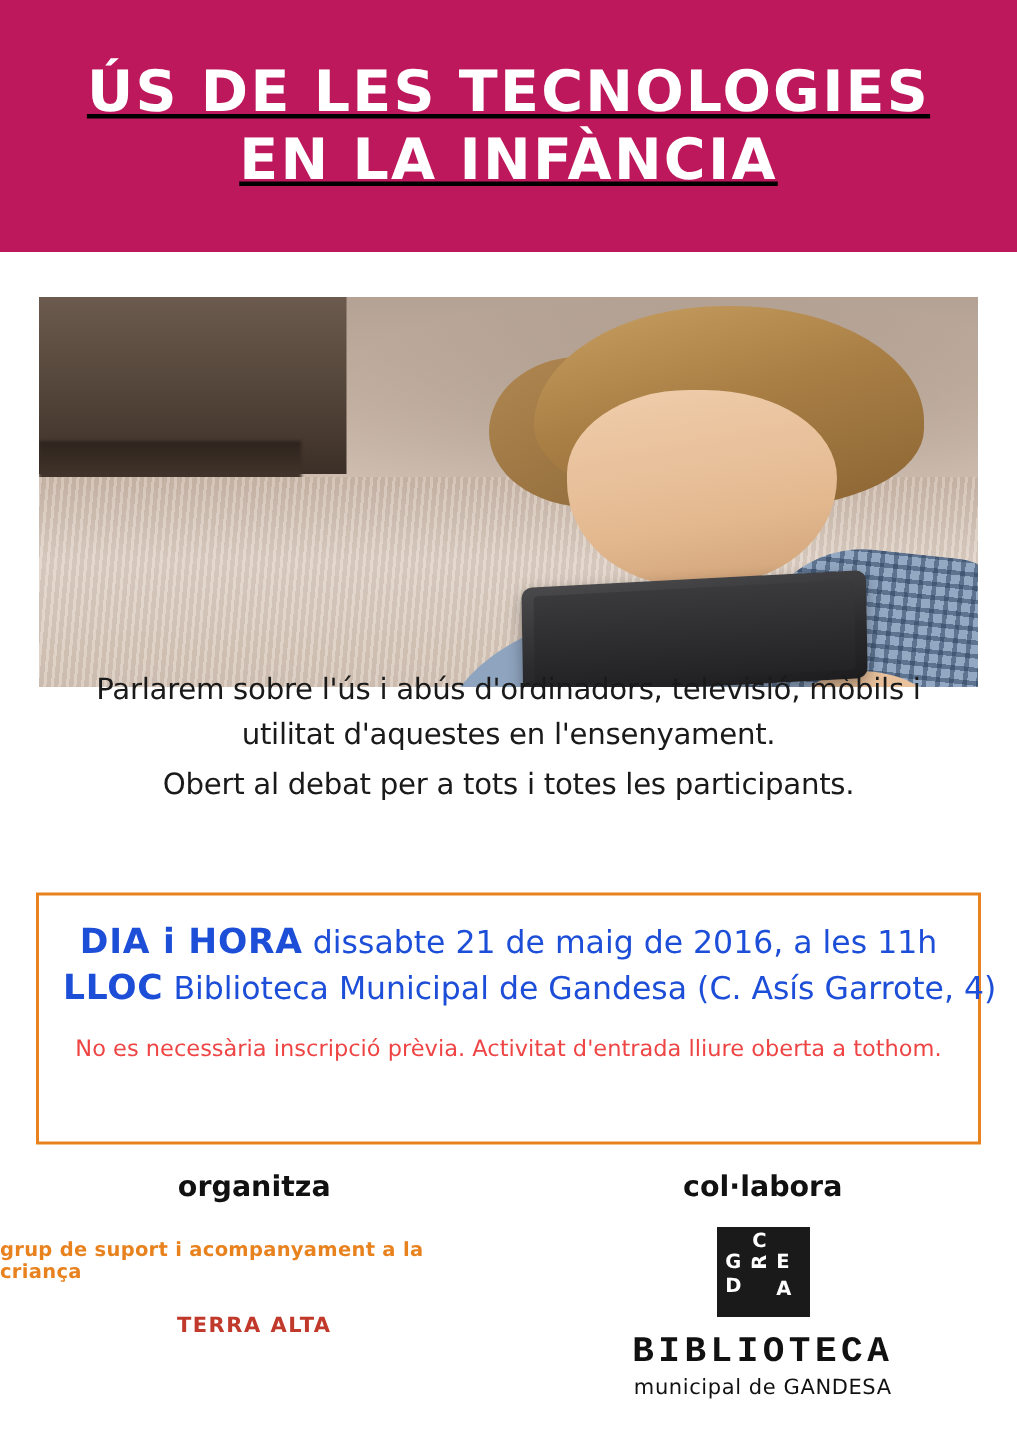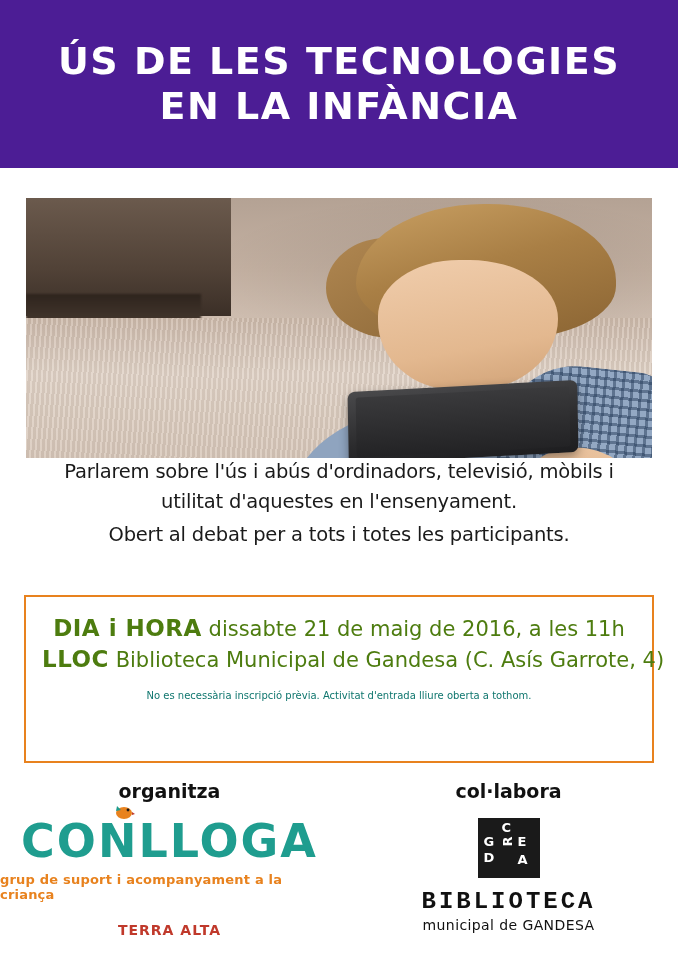--- a/index.html
+++ b/index.html
@@ -23,25 +23,26 @@
     box-sizing: border-box;
   }
 
   
   .header-band {
     position: absolute;
     left: 0;
     top: 0;
     width: 678px;
     height: 168px;
-    background: #4c1d95;
+    background: #be185d;
     display: flex;
     flex-direction: column;
     align-items: center;
     justify-content: center;
+    text-decoration: underline;
   }
   .header-title {
     color: #ffffff;
     font-family: "DejaVu Sans", sans-serif;
     font-weight: bold;
     font-size: 38px;
     line-height: 1.18;
     letter-spacing: 1.5px;
     text-align: center;
     padding: 0 24px;
@@ -192,21 +193,21 @@
     right: 8px;
     bottom: 6px;
     background: linear-gradient(180deg, #3a3a3c 0%, #232325 100%);
     border-radius: 3px;
   }
 
   
   .body-text {
     position: absolute;
     left: 28px;
-    top: 458px;
+    top: 446px;
     width: 622px;
     text-align: center;
     color: #1a1a1a;
     font-family: "DejaVu Sans", sans-serif;
     font-size: 19.5px;
     line-height: 1.42;
     letter-spacing: -0.2px;
   }
   .body-text p { margin: 0 0 2px 0; }
   .body-text .last { margin-top: 6px; }
@@ -216,36 +217,36 @@
     position: absolute;
     left: 24px;
     top: 595px;
     width: 630px;
     height: 168px;
     border: 2px solid #e8821e;
     box-sizing: border-box;
     padding: 16px 16px 10px 16px;
   }
   .detail-line {
-    color: #4d7c0f;
+    color: #1d4ed8;
     font-size: 21px;
     line-height: 1.35;
     text-align: center;
     white-space: nowrap;
   }
   .detail-key {
     font-weight: bold;
     font-size: 23px;
     letter-spacing: 0.5px;
   }
   .details-sub {
     margin-top: 14px;
     text-align: center;
-    color: #0f766e;
-    font-size: 10px;
+    color: #ef4444;
+    font-size: 15px;
     line-height: 1.45;
   }
 
   
   .footer {
     position: absolute;
     left: 0;
     top: 780px;
     width: 678px;
     height: 180px;
@@ -376,29 +377,20 @@
     </div>
     <div class="details-sub">
       <div>No es necessària inscripció prèvia. Activitat d'entrada lliure oberta a tothom.</div>
     </div>
   </div>
 
   <div class="footer">
 
     <div class="foot-col">
       <div class="foot-label">organitza</div>
-      <div class="conlloga-word">
-        <span>CONLLOGA</span>
-        <svg class="bird" viewBox="0 0 22 20">
-          <ellipse cx="11" cy="11" rx="8" ry="6" fill="#e8821e"></ellipse>
-          <circle cx="15" cy="8" r="1.4" fill="#1a1a1a"></circle>
-          <path d="M19 10 L22 12 L19 13 Z" fill="#c0392b"></path>
-          <path d="M4 4 L8 8 L3 9 Z" fill="#1f9d8f"></path>
-        </svg>
-      </div>
       <div class="conlloga-tag">grup de suport i acompanyament a la criança</div>
       <div class="conlloga-tag2">TERRA ALTA</div>
     </div>
 
     <div class="foot-col">
       <div class="foot-label">col·labora</div>
       <div class="bib-mark">
         <span class="bib-c">C</span>
         <span class="bib-g">G</span>
         <span class="bib-r">R</span>

